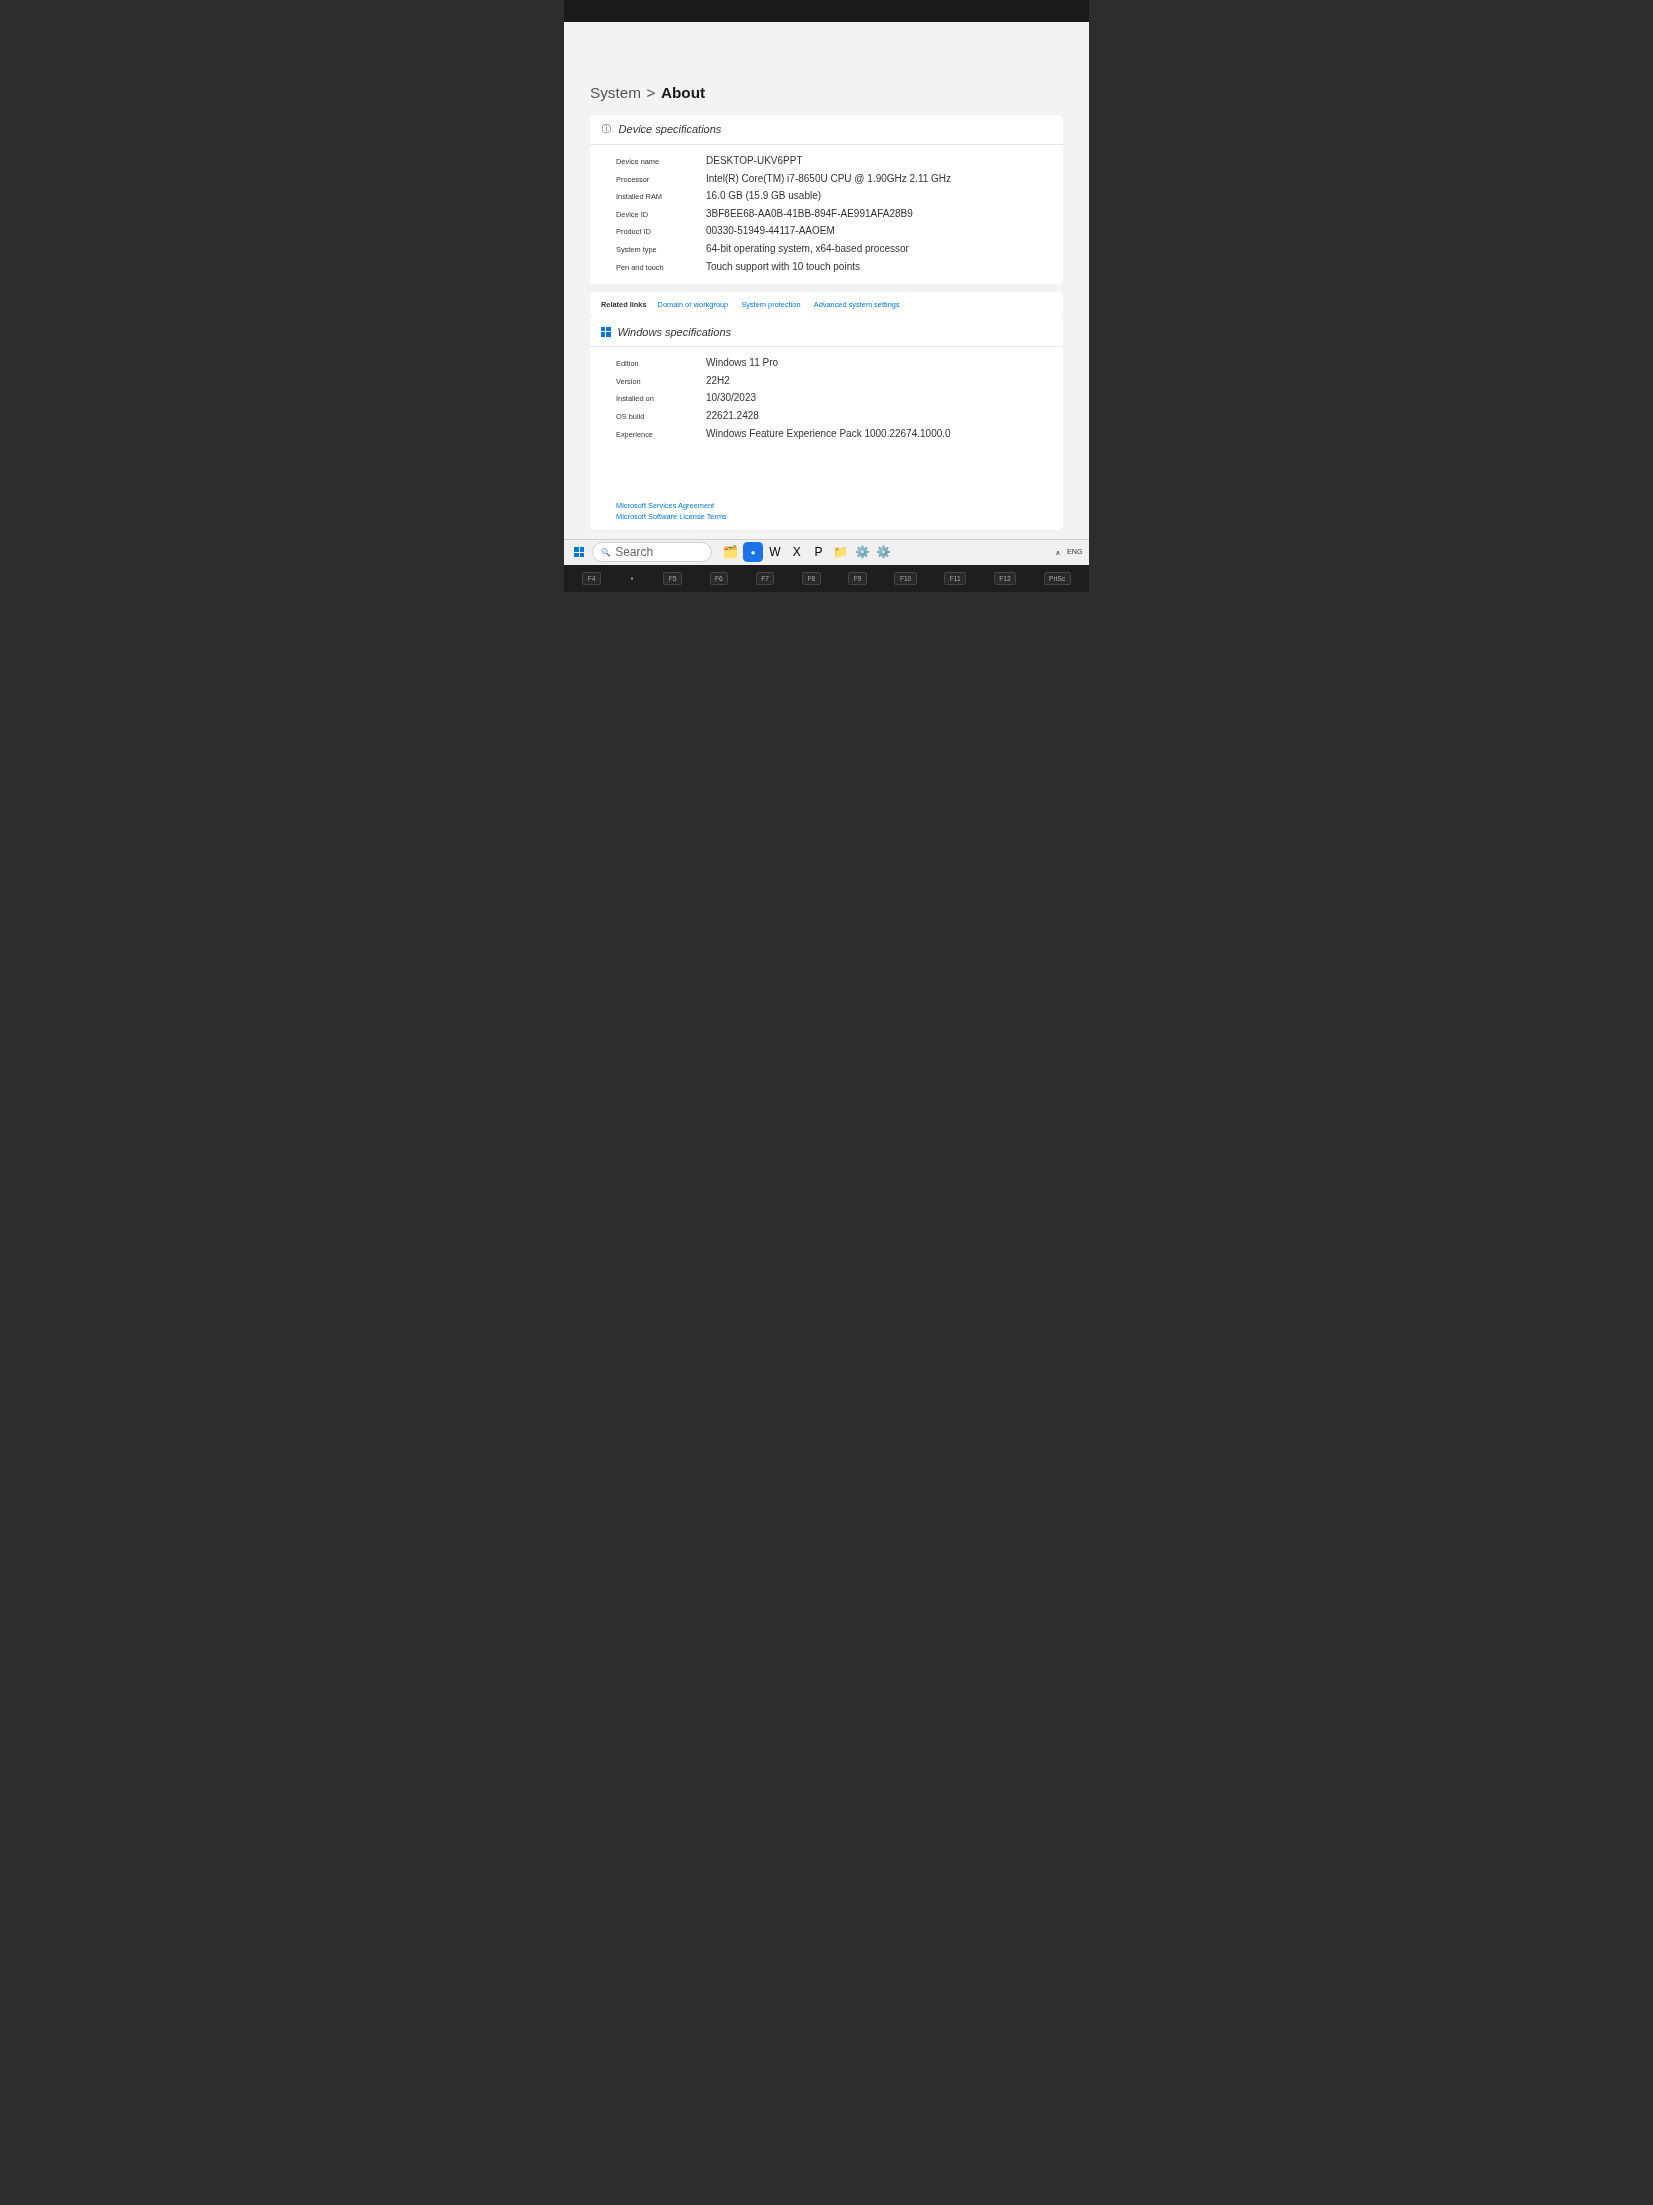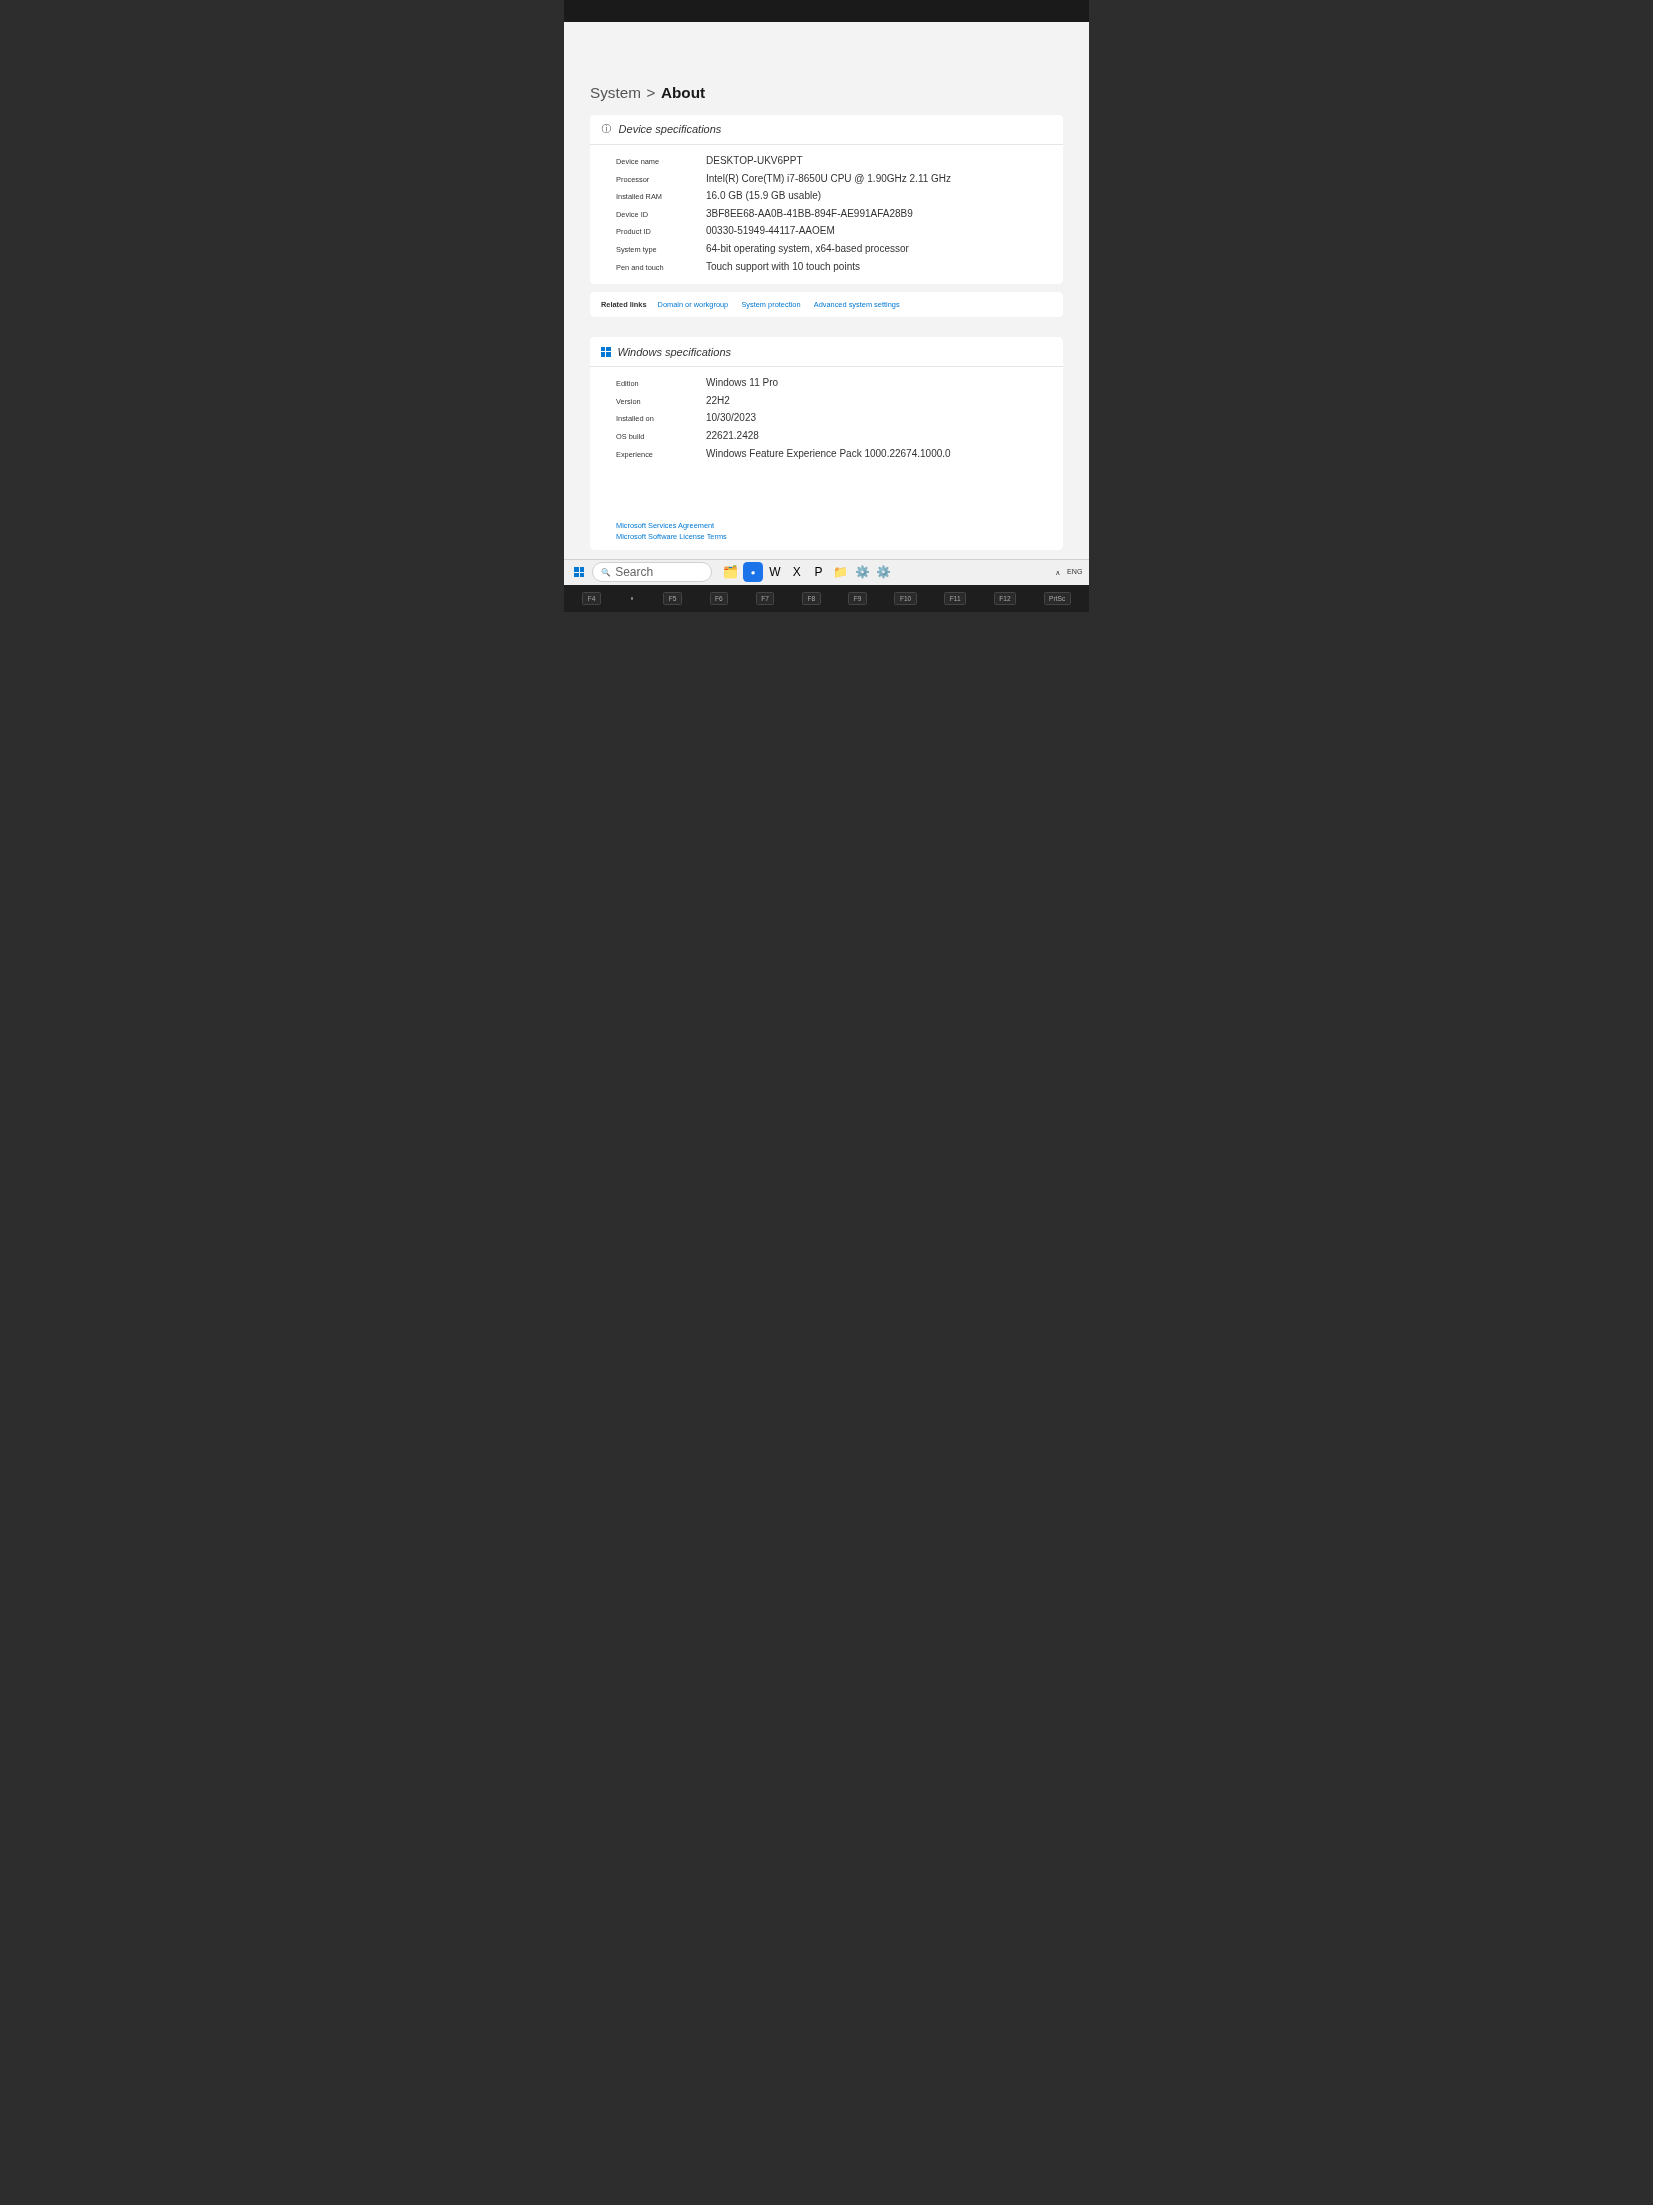--- a/index.html
+++ b/index.html
@@ -113,21 +113,21 @@
 
     .spec-value {
       font-size: 10px;
       color: #333;
       flex: 1;
     }
 
     .related-links-section {
       background: #ffffff;
       border-radius: 4.4px;
-      margin-bottom: 20px;
+      margin-bottom: 0;
       padding: 7.7px 11px;
       display: flex;
       align-items: flex-end;
       gap: 4.4px;
       flex-wrap: wrap;
     }
 
     .related-links-label {
       font-size: 7.4px;
       font-weight: 600;

